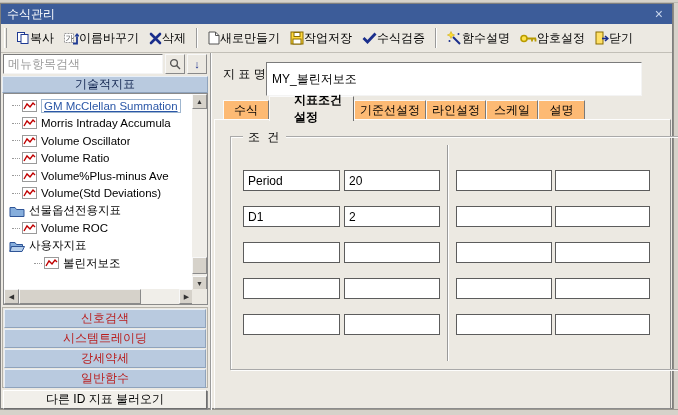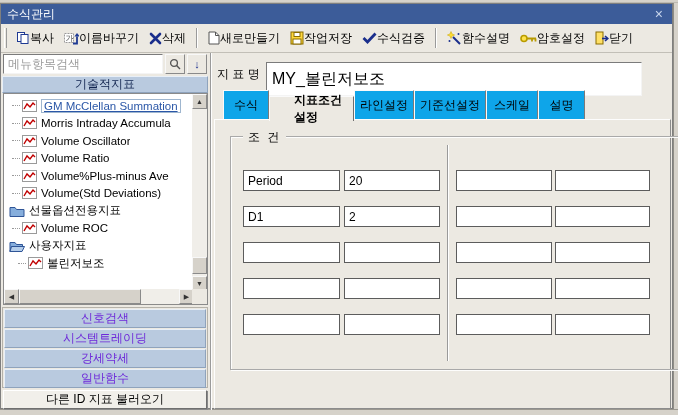--- a/index.html
+++ b/index.html
@@ -31,47 +31,47 @@
   #search-btn { left:164px; }
   #search-down-btn { left:186px; color:#1A2E8C; font-weight:bold; }
 
   #cat-header { position:absolute; left:1px; top:72px; width:206px; height:17px; background:#B9CADF; border:1px solid; border-color:#E8EFF7 #8FA3BC #8FA3BC #E8EFF7; color:#10234E; text-align:center; line-height:15px; }
 
   #tree { position:absolute; left:2px; top:89px; width:205px; height:212px; background:#fff; border:1px solid #8a8a8a; overflow:hidden; }
   #tree-rows { position:absolute; left:0; top:0; width:189px; padding-top:3px; }
   .trow { height:17.5px; display:flex; align-items:center; white-space:nowrap; overflow:hidden; font-size:11.5px; cursor:default; }
   .trow .stub { width:8px; border-top:1px dotted #9a9a9a; margin-right:2px; flex:none; }
   .ind { padding-left:8px; }
-  .child { padding-left:14px; }
+  .child { padding-left:30px; }
   .fold { padding-left:5px; }
   .ticon { flex:none; margin-right:4px; display:flex; }
   .tlabel { overflow:hidden; }
   .sel { color:#2B57A7; text-decoration:underline; border:1px solid #9FB6CF; background:#fff; padding:0 2px; }
 
   .vscroll { position:absolute; right:0; top:0; width:15px; height:197px; background:#F0EEE9; }
   .hscroll { position:absolute; left:0; bottom:0; width:190px; height:15px; background:#F0EEE9; }
   .scorner { position:absolute; right:0; bottom:0; width:15px; height:15px; background:#ECE9E2; }
   .sarrow { position:absolute; width:15px; height:15px; background:#D6D2CA; border:1px solid; border-color:#f8f8f8 #8a8a8a #8a8a8a #f8f8f8; font-size:7px; color:#333; display:flex; align-items:center; justify-content:center; }
   .sthumb { position:absolute; background:#D6D2CA; border:1px solid; border-color:#f8f8f8 #8a8a8a #8a8a8a #f8f8f8; }
 
   #cat-buttons { position:absolute; left:1px; top:303px; width:206px; height:81px; border:1px solid #b5b2aa; padding:1px; display:flex; flex-direction:column; gap:1px; background:#ECE9E2; }
-  .cat-bar { flex:1; background:#B9CADF; border:1px solid; border-color:#E8EFF7 #8FA3BC #8FA3BC #E8EFF7; color:#6d28d9; text-align:center; display:flex; align-items:center; justify-content:center; cursor:default; }
+  .cat-bar { flex:1; background:#B9CADF; border:1px solid; border-color:#E8EFF7 #8FA3BC #8FA3BC #E8EFF7; color:#b91c1c; text-align:center; display:flex; align-items:center; justify-content:center; cursor:default; }
 
   #load-btn { position:absolute; left:2px; top:386px; width:204px; height:19px; background:#F1EFEA; border:1px solid; border-color:#fff #6f6f6f #6f6f6f #fff; box-shadow:1px 1px 0 #8a8a8a; font-size:12px; font-family:inherit; cursor:default; }
 
   
   #vdiv1 { position:absolute; left:209px; top:49px; width:1px; height:357px; background:#9a9a9a; }
   #vdiv2 { position:absolute; left:210px; top:49px; width:1px; height:357px; background:#fdfdfd; }
 
   
-  #name-label { position:absolute; left:216px; top:62px; }
-  #name-input { position:absolute; left:265px; top:58px; width:376px; height:21px; border:1px solid; border-color:#7b7b7b #f4f4f4 #f4f4f4 #7b7b7b; background:#fff; padding:16px 5px; font-size:16px; font-family:inherit; }
+  #name-label { position:absolute; left:222px; top:62px; }
+  #name-input { position:absolute; left:265px; top:58px; width:376px; height:21px; border:1px solid; border-color:#7b7b7b #f4f4f4 #f4f4f4 #7b7b7b; background:#fff; padding:16px 5px; font-size:12px; font-family:inherit; }
 
   #tabstrip { position:absolute; left:222px; top:92px; height:24px; display:flex; align-items:flex-end; }
-  .tab { height:30px; background:#0ea5e9; border:1px solid; border-color:#fafafa #7a7a7a #7a7a7a #fafafa; border-bottom:none; display:flex; align-items:center; justify-content:center; cursor:default; position:relative; }
+  .tab { height:20px; background:#fdba74; border:1px solid; border-color:#fafafa #7a7a7a #7a7a7a #fafafa; border-bottom:none; display:flex; align-items:center; justify-content:center; cursor:default; position:relative; }
   .tab.active { height:25px; margin-bottom:-1px; background:#ECE9E2; font-weight:bold; z-index:3; border-color:#fafafa #6e6e6e #6e6e6e #fafafa;padding-left:24px; }
 
   #tabpanel { position:absolute; left:213px; top:115px; width:457px; height:290px; background:#ECE9E2; border:1px solid; border-color:#fdfdfd #8c8c8c #8c8c8c #fdfdfd; z-index:1; }
 
   #cond-group { position:absolute; left:15px; top:16px; width:489px; height:234px; border:1px solid #A9A9A9; box-shadow:1px 1px 0 rgba(255,255,255,.9), inset 1px 1px 0 rgba(255,255,255,.9); }
   #cond-title { position:absolute; left:12px; top:-8px; background:#ECE9E2; padding:0 5px; letter-spacing:2px; }
   #cond-vdiv { position:absolute; left:216px; top:8px; bottom:8px; width:0; border-left:1px solid #9a9a9a; border-right:1px solid #fff; }
   .cond-input { position:absolute; height:21px; border:1px solid #5c5c5c; background:#fff; padding:1px 4px; font-size:12px; font-family:inherit; }
   .cn-l { left:12px;  width:97px; }
   .cv-l { left:113px; width:96px; }
@@ -333,22 +333,22 @@
 
   <div id="vdiv1"></div>
   <div id="vdiv2"></div>
 
   <span id="name-label">지 표 명</span>
   <input id="name-input" value="MY_볼린저보조" style="">
 
   <div id="tabstrip">
     <div class="tab" style="width:46px;">수식</div>
     <div class="tab active" style="width:85px;">지표조건설정</div>
+    <div class="tab" style="width:72px;">기준선설정</div>
     <div class="tab" style="width:60px;">라인설정</div>
-    <div class="tab" style="width:72px;">기준선설정</div>
     <div class="tab" style="width:52px;">스케일</div>
     <div class="tab" style="width:47px;">설명</div>
   </div>
 
   <div id="tabpanel">
     <div id="cond-group">
       <span id="cond-title">조 건</span>
       <div id="cond-vdiv"></div>
 
       <input class="cond-input cn-l r0" value="Period" style="">

